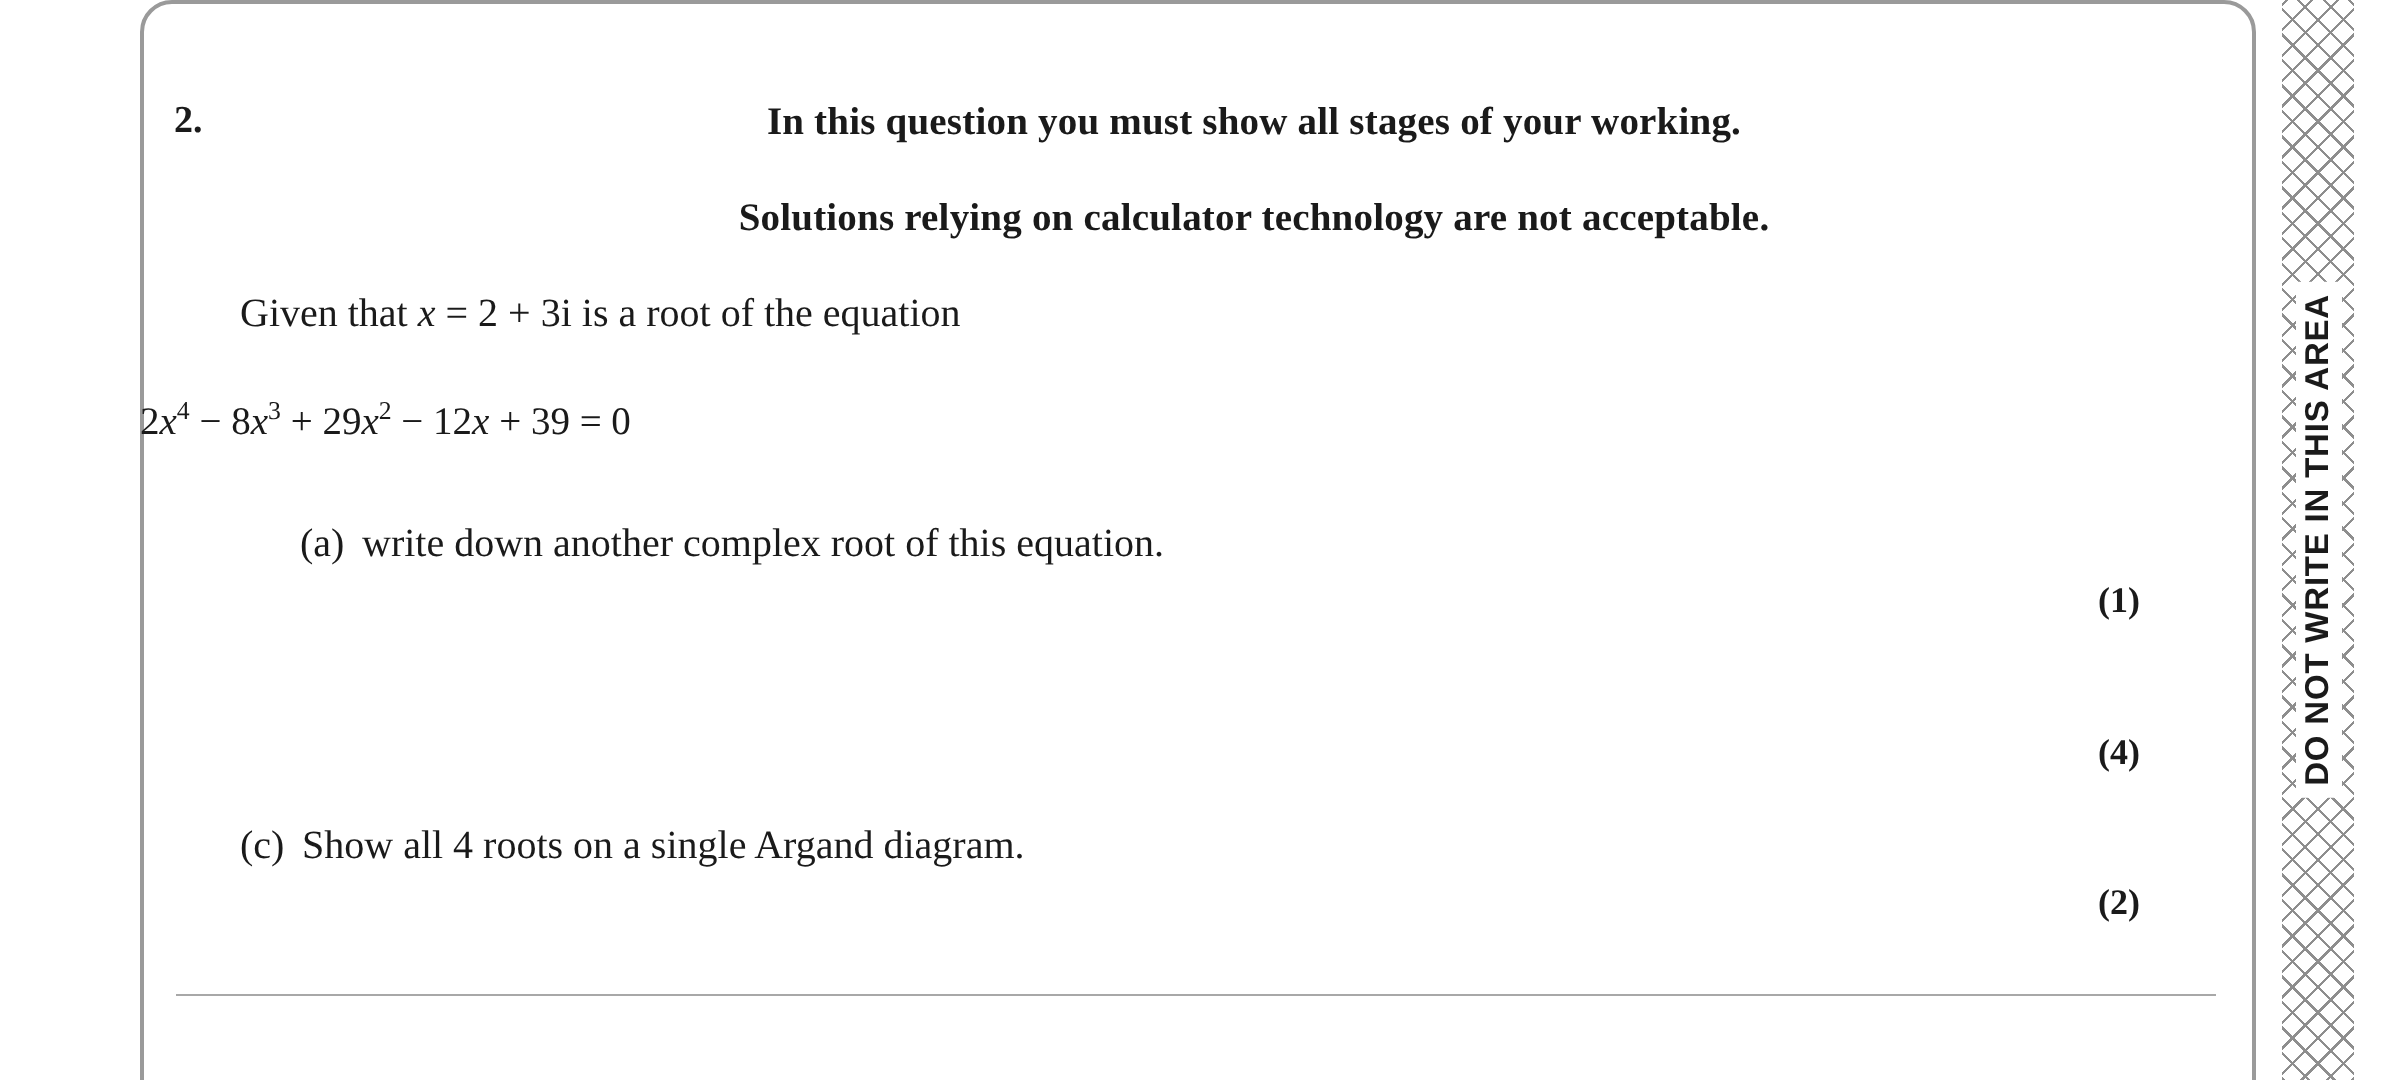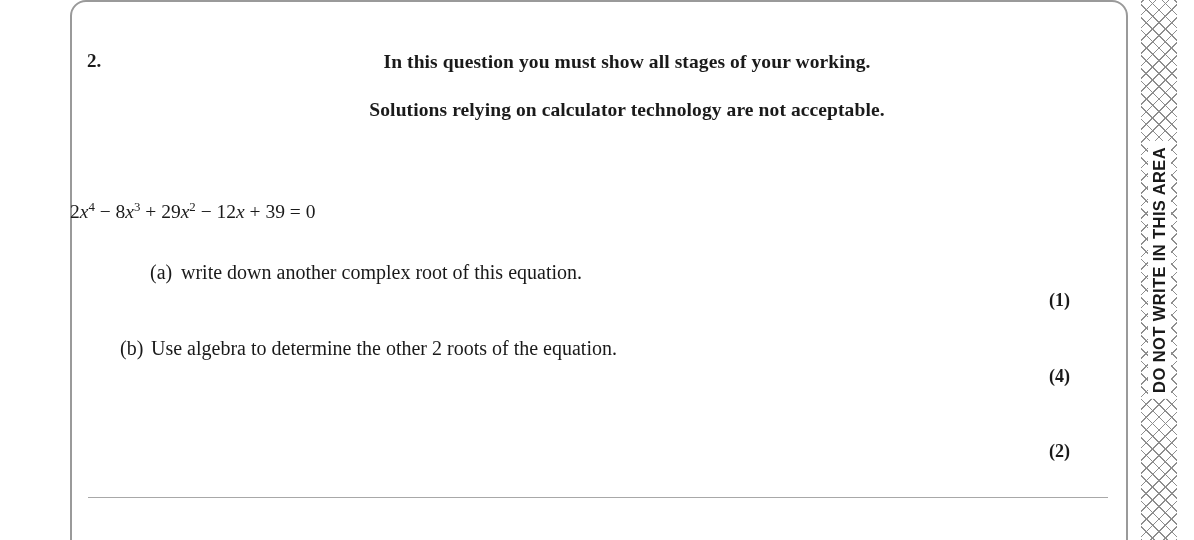--- a/index.html
+++ b/index.html
@@ -161,43 +161,49 @@
 
   <div class="paper-box"></div>
 
   <div class="content">
 
     <div class="q-number">2.</div>
 
     <div class="instruction line2">Solutions relying on calculator technology are not acceptable.</div>
     <div class="instruction line1">In this question you must show all stages of your working.</div>
 
+    <div class="given">
+      <span>Given that</span>
+      <span class="var">x</span>
+      <span>= 2 + 3i</span>
+      <span>is a root of the equation</span>
+    </div>
 
     <div class="equation">
       <span>2</span><span class="it">x</span><sup class="pw">4</sup>
       <span>−</span>
       <span>8</span><span class="it">x</span><sup class="pw">3</sup>
       <span>+</span>
       <span>29</span><span class="it">x</span><sup class="pw">2</sup>
       <span>−</span>
       <span>12</span><span class="it">x</span>
       <span>+</span>
       <span>39 = 0</span>
     </div>
 
     <div class="part part-a">
       <span class="plabel">(a)</span><span>write down another complex root of this equation.</span>
     </div>
     <div class="marks marks-a">(1)</div>
 
-    <div class="part part-b">
-      <span class="plabel">(b)</span><span>Use algebra to determine the other 2 roots of the equation.</span>
-    </div>
     <div class="marks marks-b">(4)</div>
 
+    <div class="part part-c">
+      <span class="plabel">(c)</span><span>Show all 4 roots on a single Argand diagram.</span>
+    </div>
     <div class="marks marks-c">(2)</div>
 
     <div class="hrule"></div>
   </div>
 
   <div class="side-strip"></div>
   <div class="side-text">
     <span>DO NOT WRITE IN THIS AREA</span>
   </div>
 

